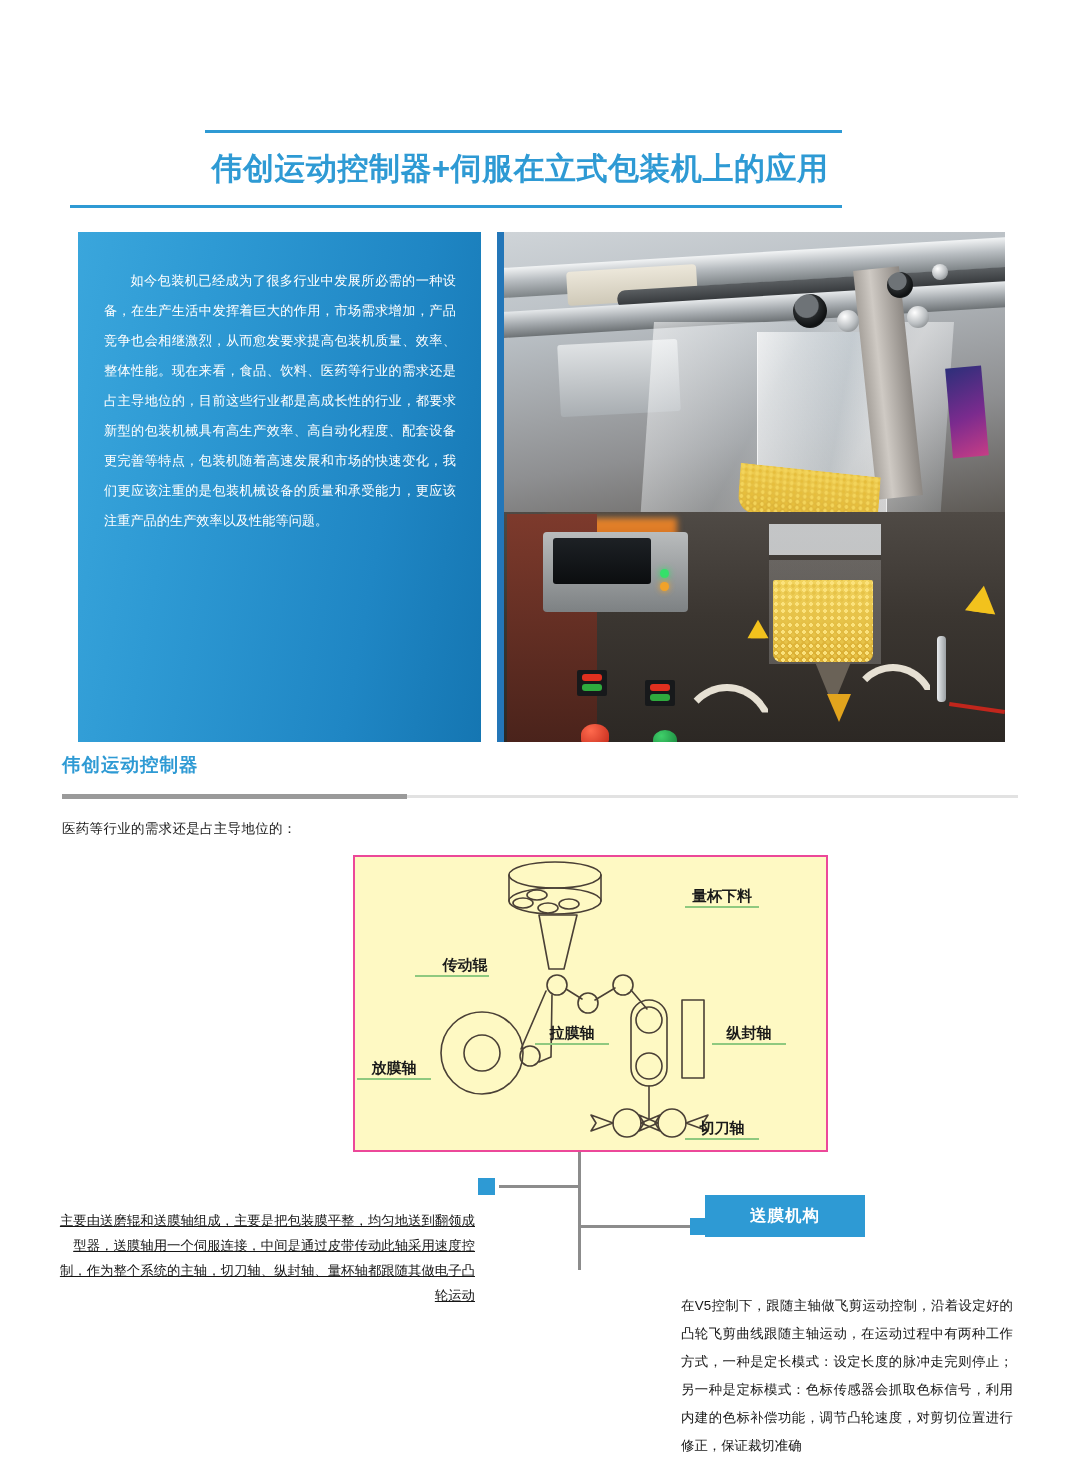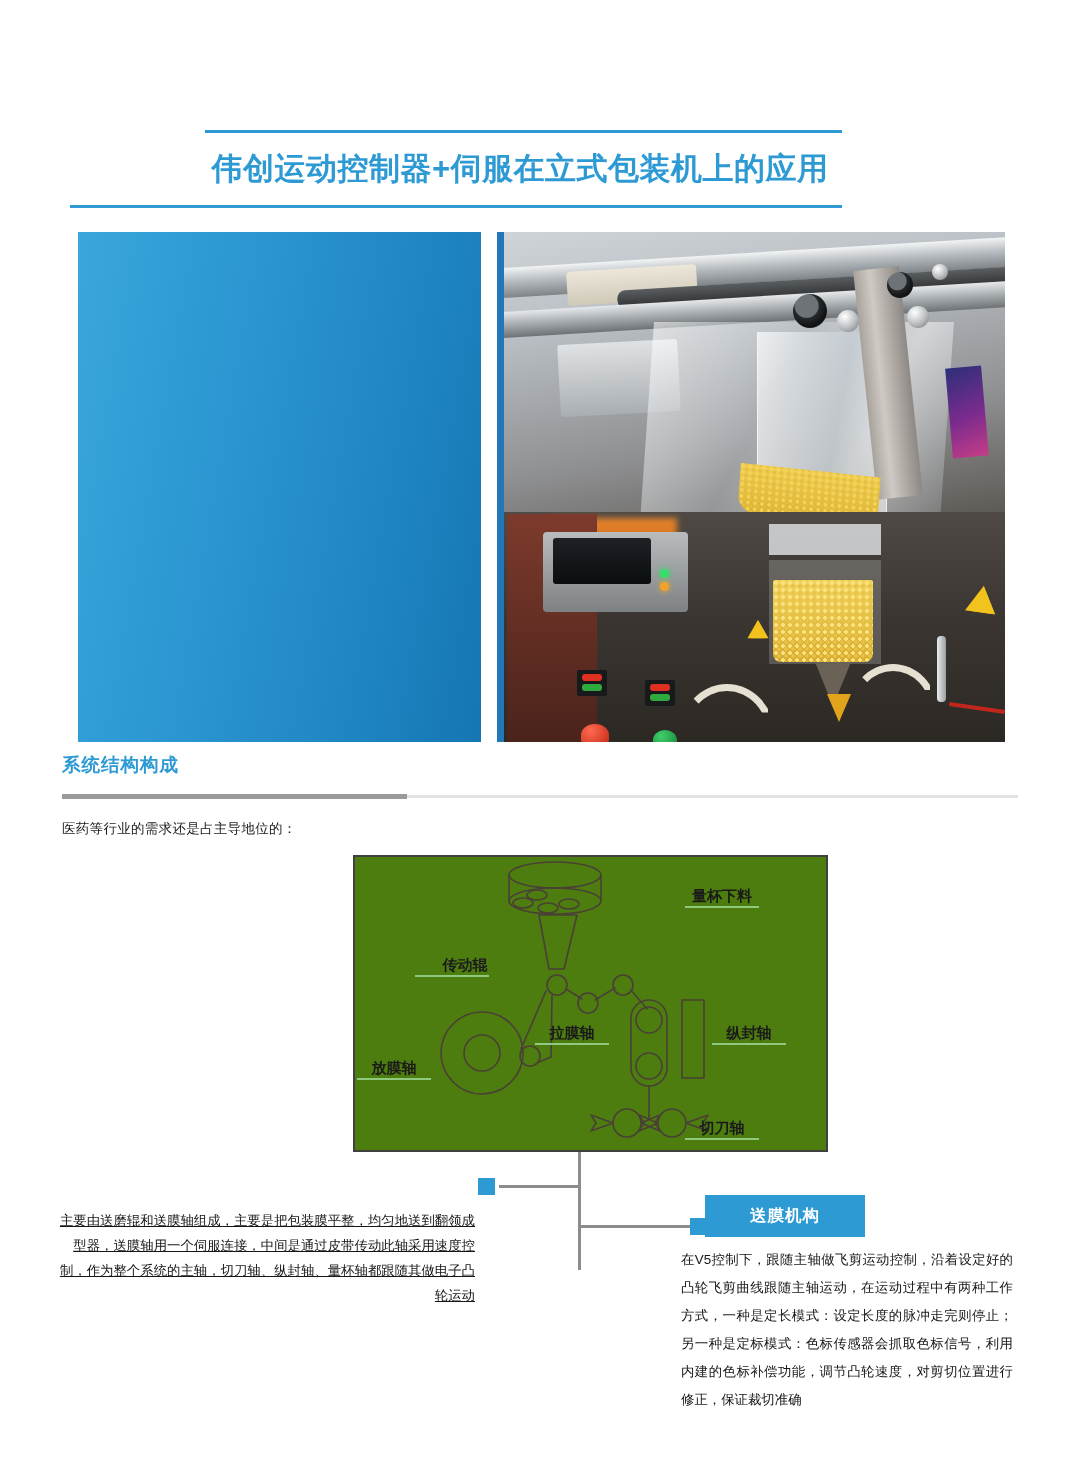--- a/index.html
+++ b/index.html
@@ -141,21 +141,21 @@
     font-size:18.5px; font-weight:bold; color:#2e9ad4; letter-spacing:1px;
   }
   .sec-rule-dark { position:absolute; left:62px; top:794px; width:345px; height:5px; background:#9a9a9a; }
   .sec-rule-light { position:absolute; left:407px; top:795px; width:611px; height:3px; background:#e2e2e2; }
 
   .lead-text { position:absolute; left:62px; top:820px; font-size:13.5px; color:#1a1a1a; letter-spacing:.3px;}
 
   
   .diagram {
     position:absolute; left:353px; top:855px; width:475px; height:297px;
-    border:2px solid #404040; background:#4d7c0f;
+    border:2px solid #ec4899; background:#fef9c3;
   }
   .diagram svg { display:block; }
 
   
   .conn-v { position:absolute; left:578px; top:1152px; width:3px; height:118px; background:#8c8c8c; }
   .conn-h-left { position:absolute; left:499px; top:1185px; width:82px; height:3px; background:#8c8c8c; }
   .conn-h-right { position:absolute; left:578px; top:1225px; width:118px; height:3px; background:#8c8c8c; }
   .node-sq { position:absolute; width:17px; height:17px; background:#2e9ad4; }
   .node-left { left:478px; top:1178px; }
   .node-right { left:690px; top:1218px; }
@@ -168,36 +168,37 @@
   }
   .box-left { left:303px; top:1155px; width:160px; height:42px; }
   .box-right { left:705px; top:1195px; width:160px; height:42px; }
 
   
   .body-left {
     position:absolute; left:55px; top:1208px; width:420px;
     font-size:13.4px; line-height:25px; color:#161616; text-align:right;text-decoration:underline;
   }
   .body-right {
-    position:absolute; left:681px; top:1246px; width:332px;
+    position:absolute; left:681px; top:1292px; width:332px;
     font-size:13.4px; line-height:28px; color:#161616; text-align:justify;
   }
 </style>
 </head>
 <body>
 
 <div class="page">
 
   <div class="title-wrap">
     <div class="title-rule-top"></div>
     <div class="doc-title">伟创运动控制器+伺服在立式包装机上的应用</div>
     <div class="title-rule-bottom"></div>
   </div>
 
   <div class="intro-panel">
+    <p class="first">如今包装机已经成为了很多行业中发展所必需的一种设备，在生产生活中发挥着巨大的作用，市场需求增加，产品竞争也会相继激烈，从而愈发要求提高包装机质量、效率、整体性能。现在来看，食品、饮料、医药等行业的需求还是占主导地位的，目前这些行业都是高成长性的行业，都要求新型的包装机械具有高生产效率、高自动化程度、配套设备更完善等特点，包装机随着高速发展和市场的快速变化，我们更应该注重的是包装机械设备的质量和承受能力，更应该注重产品的生产效率以及性能等问题。</p>
   </div>
 
   <div class="photo">
     <div class="sky"></div>
     <div class="ph-rollA"></div>
     <div class="ph-white-blk"></div>
     <div class="ph-darkbar"></div>
     <div class="ph-rollB"></div>
     <div class="ph-metalblk"></div>
     <div class="ph-film"></div>
@@ -232,21 +233,21 @@
     <div class="ph-bag-fill"></div>
     <div class="ph-funnel"></div>
     <div class="ph-funnel-tip"></div>
     <div class="ph-hose" style="left:182px;top:452px;width:96px;height:52px;"></div>
     <div class="ph-hose" style="left:352px;top:432px;width:88px;height:46px;"></div>
     <div class="ph-rod"></div>
     <div class="ph-redwire"></div>
     <div class="photo-border"></div>
   </div>
 
-  <div class="sec-head">系统结构构成</div>
+  <div class="sec-head">伟创运动控制器</div>
   <div class="sec-rule-dark"></div>
   <div class="sec-rule-light"></div>
   <div class="lead-text">医药等行业的需求还是占主导地位的：</div>
 
   <div class="diagram">
     <svg width="471" height="293" viewBox="0 0 471 293">
       <g fill="none" stroke="#4a4036" stroke-width="1.6" stroke-linejoin="round" stroke-linecap="round">
 
         <ellipse cx="200" cy="18" rx="46" ry="13"></ellipse>
         <path d="M154 18 L154 44"></path>

